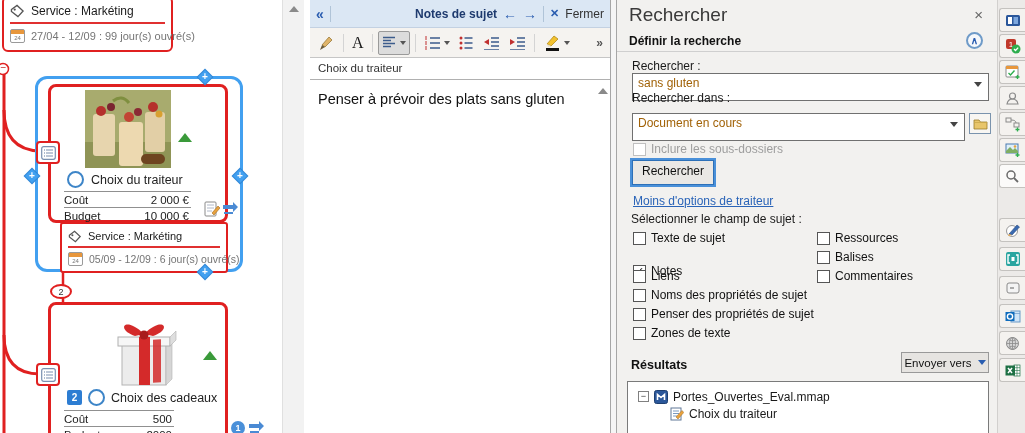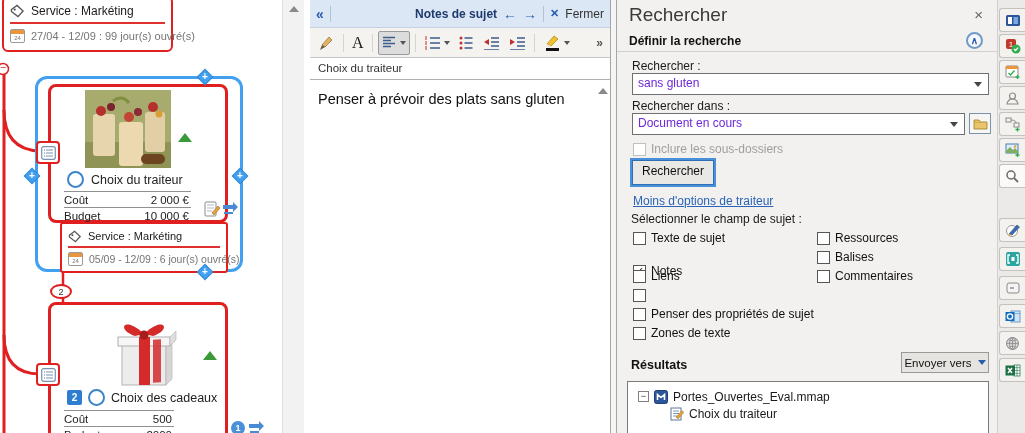--- a/index.html
+++ b/index.html
@@ -50,22 +50,22 @@
   .splitter{background:#f5f5f5;border-left:1px solid #a6a6a6;border-right:1px solid #a6a6a6;}
   
   #search{left:617px;top:0;width:380px;height:433px;background:#f2f1ef;box-sizing:border-box;}
   #search-title{position:absolute;left:12px;top:4px;font-size:19px;color:#3a3a3a;}
   #search-close{position:absolute;right:14px;top:6px;font-size:15px;color:#666;}
   #def-section{position:absolute;left:0;top:32px;width:100%;height:19px;border-bottom:1px solid #cfcfcf;}
   #def-title{position:absolute;left:12px;top:2px;font-weight:bold;font-size:12px;color:#111;}
   #def-collapse{position:absolute;right:14px;top:0px;width:17px;height:17px;border:2px solid #6f9bc8;border-radius:50%;
                 color:#2a5db0;text-align:center;line-height:13px;font-size:10px;font-weight:bold;background:#f6f8fb;box-sizing:border-box;}
   .flabel{position:absolute;font-size:12px;color:#1a1a1a;}
-  .combo{position:absolute;height:22px;background:#fff;border:1px solid #707070;box-sizing:border-box;
-         font-size:12px;line-height:19px;padding-left:5px;color:#6d28d9;}
+  .combo{position:absolute;height:28px;background:#fff;border:1px solid #707070;box-sizing:border-box;
+         font-size:12px;line-height:19px;padding-left:5px;color:#a16207;}
   .combo .chev{position:absolute;right:6px;top:8px;width:0;height:0;border-left:4px solid transparent;border-right:4px solid transparent;border-top:5px solid #444;}
   .cb{width:13px;height:13px;border:1px solid #555;background:#fff;box-sizing:border-box;flex:0 0 auto;
       font-size:11px;line-height:11px;text-align:center;color:#111;}
   .cb.checked::after{content:"✓";}
   .cb.disabled{border-color:#c0c0c0;}
   .cbrow{position:absolute;display:flex;align-items:center;gap:5px;height:16px;font-size:12px;color:#111;white-space:nowrap;}
   .cbrow.disabled{color:#9e9e9e;}
   #btn-rechercher{position:absolute;left:15px;top:160px;height:23px;padding:0 9px;font-size:12px;color:#111;
                   background:#eae8e5;border:1px solid #2d70b8;box-shadow:0 0 0 2px #4a90d9;line-height:21px;}
   #less-link{position:absolute;left:16px;top:194px;color:#2a64b8;text-decoration:underline;font-size:12px;font-weight:500;}
@@ -338,21 +338,21 @@
       <span id="def-title">Définir la recherche</span>
       <span id="def-collapse">∧</span>
     </div>
 
     <span class="flabel" style="left:15px;top:59px;">Rechercher :</span>
     <div class="combo" style="left:15px;top:73px;width:357px;">
       <span>sans gluten</span>
       <span class="chev"></span>
     </div>
 
-    <span class="flabel" style="left:15px;top:99px;">Rechercher dans :</span>
+    <span class="flabel" style="left:15px;top:91px;">Rechercher dans :</span>
     <div class="combo" style="left:15px;top:113px;width:333px;">
       <span>Document en cours</span>
       <span class="chev"></span>
     </div>
     <div class="abs" style="left:352px;top:113px;width:22px;height:21px;border:1px solid #7a93ad;background:#f8f6f2;box-sizing:border-box;display:flex;align-items:center;justify-content:center;">
       <svg width="15" height="12" viewBox="0 0 15 12">
         <path d="M1 2 h5 l1.5 2 H14 v7 H1 Z" fill="#e8c56a" stroke="#9a7b2a" stroke-width="0.8"></path>
         <path d="M1 4.5 H14" stroke="#c8a74a" stroke-width="0.8"></path>
       </svg>
     </div>
@@ -373,20 +373,21 @@
     <label class="cbrow" style="left:16px;top:263px;">
       <span class="cb checked"></span>
       <span>Notes</span>
     </label>
     <label class="cbrow" style="left:16px;top:268px;">
       <span class="cb"></span>
       <span>Liens</span>
     </label>
     <label class="cbrow" style="left:16px;top:287px;">
       <span class="cb"></span>
+      <span>Noms des propriétés de sujet</span>
     </label>
     <label class="cbrow" style="left:16px;top:306px;">
       <span class="cb"></span>
       <span>Penser des propriétés de sujet</span>
     </label>
     <label class="cbrow" style="left:16px;top:325px;">
       <span class="cb"></span>
       <span>Zones de texte</span>
     </label>
 

